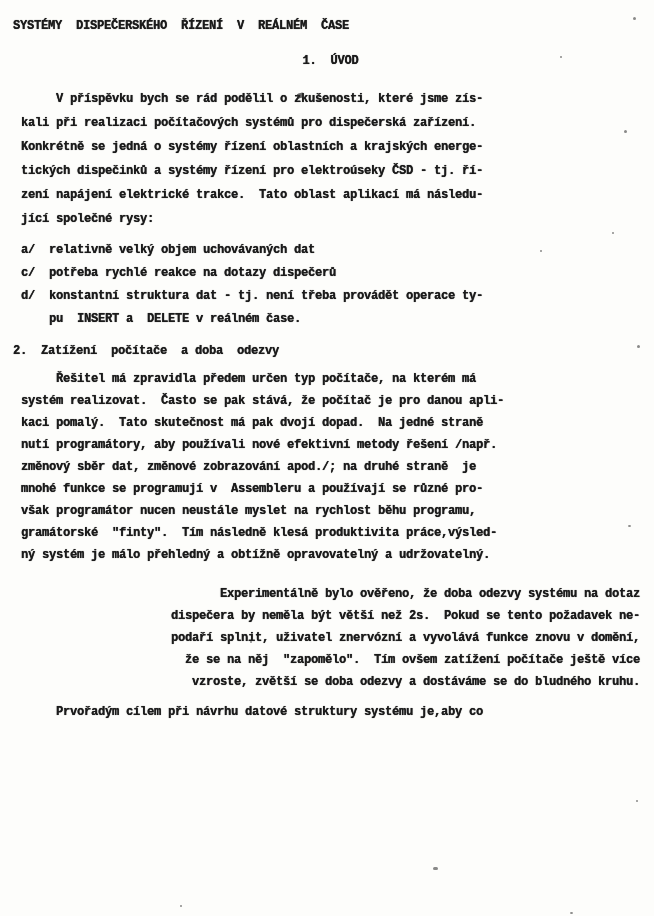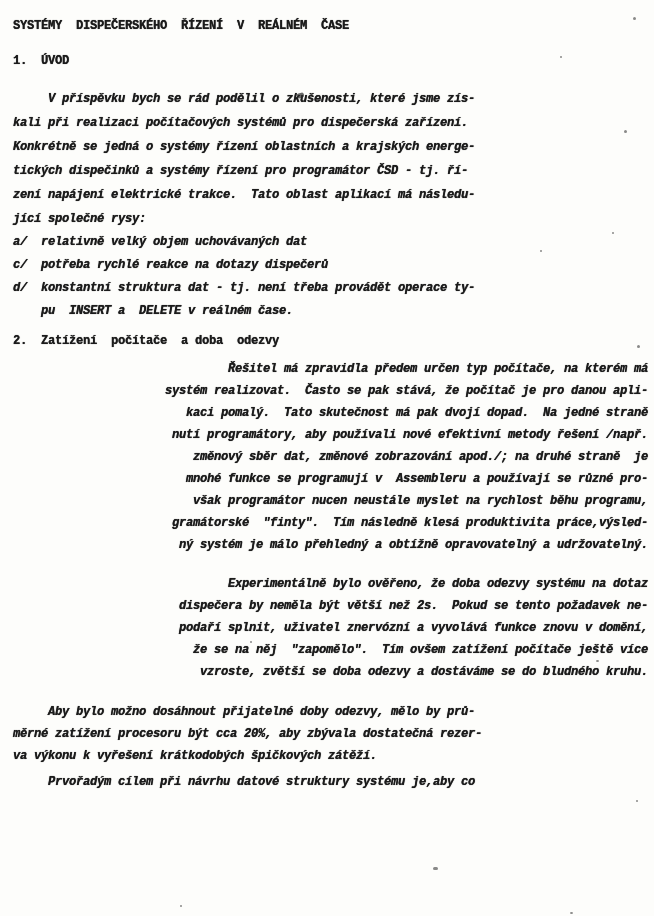--- a/index.html
+++ b/index.html
@@ -32,31 +32,31 @@
     margin-top: 4px;
     line-height: 25px;
   }
   .author {
     margin-top: 21px;
     line-height: 25px;
   }
   .sec-heading {
     line-height: 25px;
   }
-  .h1 { margin-top: 10px; }
+  .h1 { margin-top: 10px; text-align: center; }
   .h2 { margin-top: 6px; }
   .h3 { margin-top: 20px; }
-  .para { margin: 0; font-style: italic; }
+  .para { margin: 8px; }
   .p-intro { margin-top: 13px; }
   .p-intro .line { line-height: 24px; }
   .line { line-height: 22px; }
   .list { margin-top: 0; }
   .list .line { line-height: 23px; }
   .indent { padding-left: 35px; }
-  .p2 { margin-top: 4px; text-align: right; }
+  .p2 { margin-top: 4px; }
   .p3 { margin-top: 17px; text-align: right; }
   .p4 { margin-top: 18px; }
   .p5 { margin-top: 4px; }
   
   .speck {
     position: absolute;
     background: #2a2a2a;
     border-radius: 50%;
     opacity: 0.55;
   }
@@ -83,21 +83,21 @@
 
   <div class="tw doc-title">SYSTÉMY  DISPEČERSKÉHO  ŘÍZENÍ  V  REÁLNÉM  ČASE</div>
 
 
   <div>
     <div class="tw sec-heading h1">1.  ÚVOD</div>
     <div class="para p-intro">
       <div class="tw line indent">V příspěvku bych se rád podělil o zkušenosti, které jsme zís-</div>
       <div class="tw line">kali při realizaci počítačových systémů pro dispečerská zařízení.</div>
       <div class="tw line">Konkrétně se jedná o systémy řízení oblastních a krajských energe-</div>
-      <div class="tw line">tických dispečinků a systémy řízení pro programátor ČSD - tj. ří-</div>
+      <div class="tw line">tických dispečinků a systémy řízení pro elektroúseky ČSD - tj. ří-</div>
       <div class="tw line">zení napájení elektrické trakce.  Tato oblast aplikací má následu-</div>
       <div class="tw line">jící společné rysy:</div>
     </div>
     <div class="para list">
       <div class="tw line">a/  relativně velký objem uchovávaných dat</div>
       <div class="tw line">c/  potřeba rychlé reakce na dotazy dispečerů</div>
       <div class="tw line">d/  konstantní struktura dat - tj. není třeba provádět operace ty-</div>
       <div class="tw line">    pu  INSERT a  DELETE v reálném čase.</div>
     </div>
   </div>
@@ -115,25 +115,20 @@
       <div class="tw line">gramátorské  "finty".  Tím následně klesá produktivita práce,výsled-</div>
       <div class="tw line">ný systém je málo přehledný a obtížně opravovatelný a udržovatelný.</div>
     </div>
     <div class="para p3">
       <div class="tw line indent">Experimentálně bylo ověřeno, že doba odezvy systému na dotaz</div>
       <div class="tw line">dispečera by neměla být větší než 2s.  Pokud se tento požadavek ne-</div>
       <div class="tw line">podaří splnit, uživatel znervózní a vyvolává funkce znovu v domění,</div>
       <div class="tw line">že se na něj  "zapomělo".  Tím ovšem zatížení počítače ještě více</div>
       <div class="tw line">vzroste, zvětší se doba odezvy a dostáváme se do bludného kruhu.</div>
     </div>
-    <div class="para p4">
-      <div class="tw line indent">Aby bylo možno dosáhnout přijatelné doby odezvy, mělo by prů-</div>
-      <div class="tw line">měrné zatížení procesoru být cca 20%, aby zbývala dostatečná rezer-</div>
-      <div class="tw line">va výkonu k vyřešení krátkodobých špičkových zátěží.</div>
-    </div>
   </div>
 
   <div>
     <div class="para p5">
       <div class="tw line indent">Prvořadým cílem při návrhu datové struktury systému je,aby co</div>
     </div>
   </div>
 
 </div>
 

